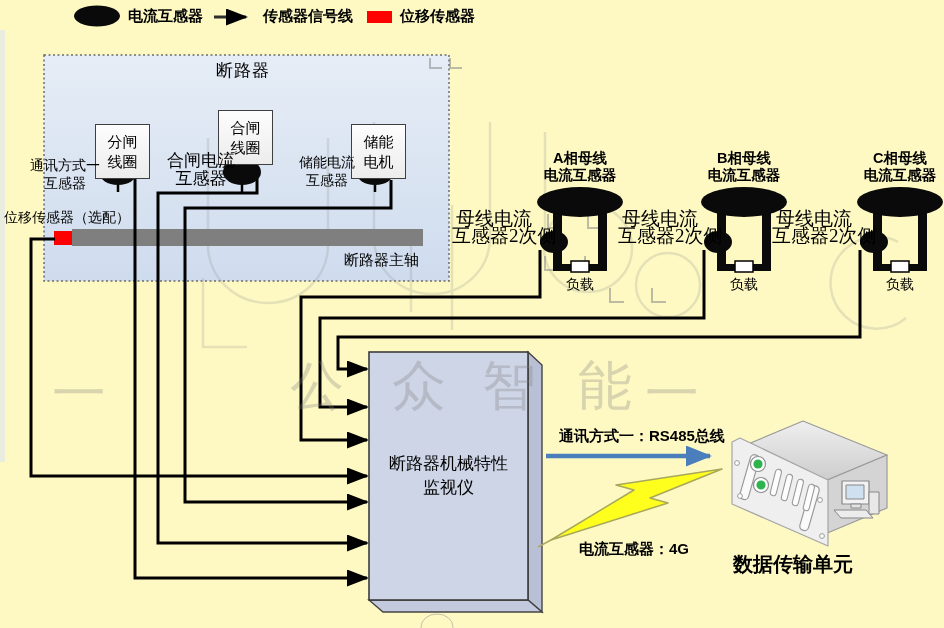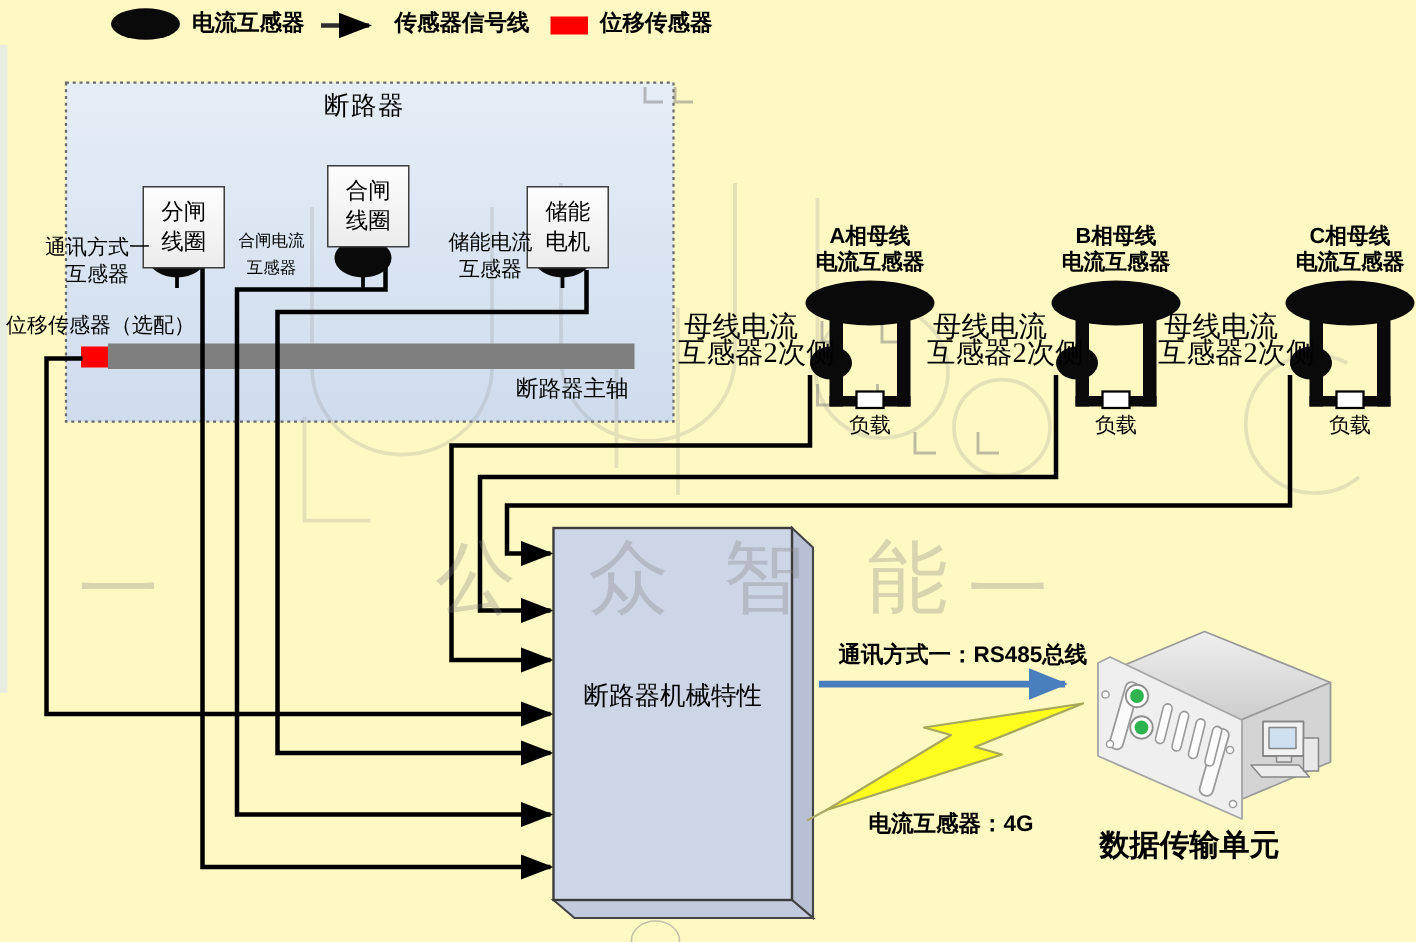--- a/index.html
+++ b/index.html
@@ -188,21 +188,21 @@
 </div>
 <div class="coilbox" style="left:351px;top:98px;width:53px;height:53px;">
   <div>储能</div>
   <div>电机</div>
 </div>
 
 <div class="lbl c two" style="left:28px;top:157px;width:74px;font-size:14px;">
   <div>通讯方式一</div>
   <div>互感器</div>
 </div>
-<div class="lbl c two" style="left:144px;top:152px;width:74px;font-size:11px;">
+<div class="lbl c two" style="left:164px;top:152px;width:74px;font-size:17px;">
   <div>合闸电流</div>
   <div>互感器</div>
 </div>
 <div class="lbl c two" style="left:290px;top:154px;width:74px;font-size:14px;">
   <div>储能电流</div>
   <div>互感器</div>
 </div>
 
 <div class="lbl" style="left:4px;top:210px;font-size:14px;">位移传感器（选配）</div>
 <div class="lbl" style="left:344px;top:252px;font-size:15px;">断路器主轴</div>
@@ -232,20 +232,21 @@
   <div>母线电流</div>
   <div>互感器2次侧</div>
 </div>
 
 <div class="lbl c" style="left:550px;top:277px;width:60px;font-size:14px;">负载</div>
 <div class="lbl c" style="left:714px;top:277px;width:60px;font-size:14px;">负载</div>
 <div class="lbl c" style="left:870px;top:277px;width:60px;font-size:14px;">负载</div>
 
 <div class="lbl c" style="left:369px;top:452px;width:159px;font-size:17px;line-height:24px;">
   <div>断路器机械特性</div>
+  <div>监视仪</div>
 </div>
 
 <div class="commline" style="left:559px;top:427px;">
   <span>通讯方式一：</span><span class="val">RS485总线</span>
 </div>
 <div class="commline" style="left:579px;top:540px;">
   <span>电流互感器：</span><span class="val">4G</span>
 </div>
 
 <div class="lbl c" style="left:723px;top:553px;width:140px;font-size:20px;font-weight:bold;">数据传输单元</div>

